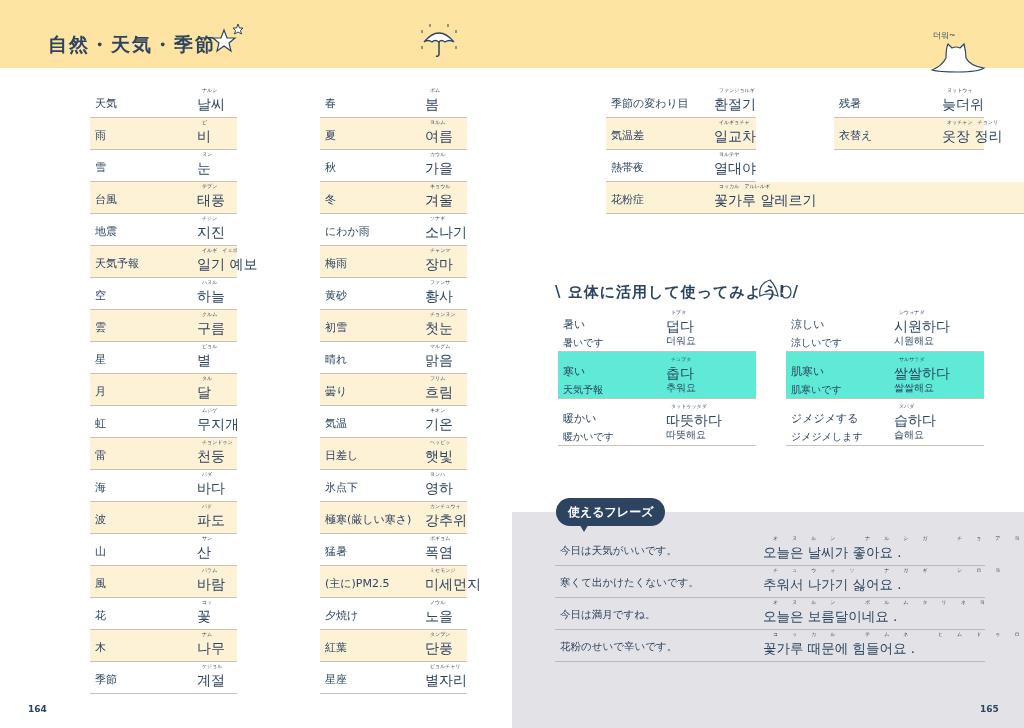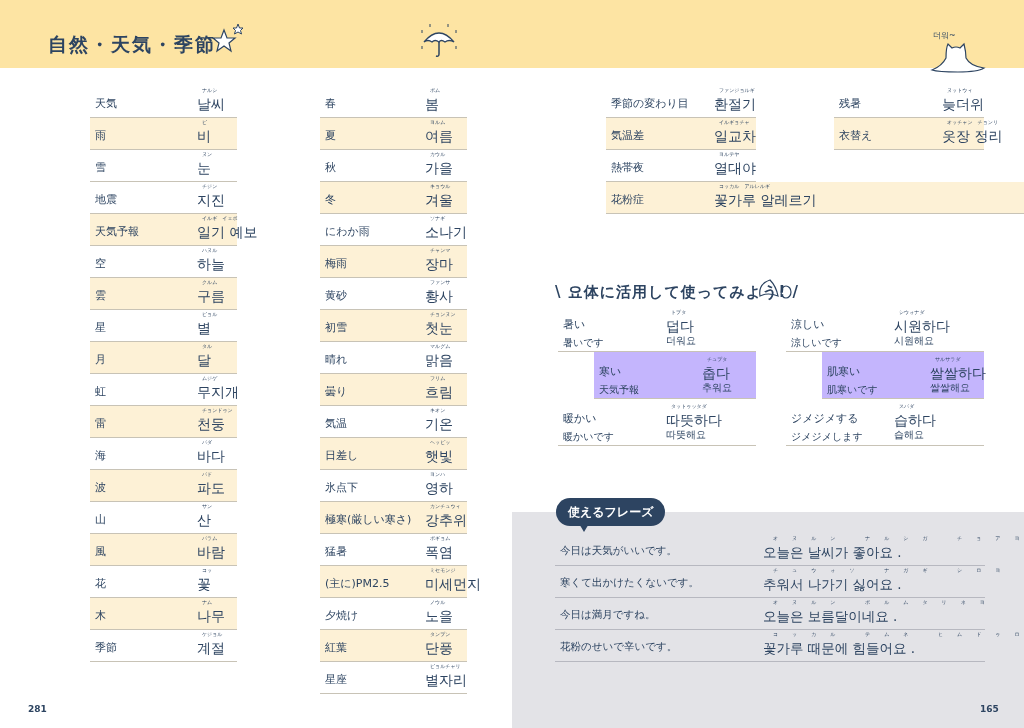--- a/index.html
+++ b/index.html
@@ -36,21 +36,21 @@
 
   
   .section-title { position: absolute; left: 555px; top: 283px; font-size: 15px; font-weight: bold; color: #2d4461; letter-spacing: 1px; }
   .deco-leaf { position: absolute; left: 756px; top: 276px; width: 38px; height: 26px; }
 
   
   .conj-col { position: absolute; top: 305px; width: 198px; }
   .conj-left { left: 558px; }
   .conj-right { left: 786px; }
   .conj-row { position: relative; height: 47px; border-bottom: 1.5px solid #c8c3b6; }
-  .conj-row.alt { background: #c4b5fd; margin-left: 36px; }
+  .conj-row.alt { background: #5eead4; }
   .conj-row .jp { top: 12px; }
   .conj-row .jp2 { position: absolute; left: 5px; top: 31px; font-size: 10px; color: #2d4461; white-space: nowrap; }
   .conj-row .ko-wrap { left: 108px; top: 3px; }
   .conj-row .ko2 { position: absolute; left: 108px; top: 29px; font-size: 10px; color: #2d4461; white-space: nowrap; }
 
   
   .phrase-panel { position: absolute; left: 512px; top: 512px; width: 512px; height: 216px; background: #e3e3e7; }
   .phrase-badge { position: absolute; left: 556px; top: 498px; height: 28px; padding: 0 12px; background: #2d4461; color: #ffffff; border-radius: 14px; font-size: 12px; font-weight: bold; line-height: 28px; }
   .badge-tail { position: absolute; left: 578px; top: 522px; width: 0; height: 0; border-left: 6px solid transparent; border-right: 6px solid transparent; border-top: 10px solid #2d4461; }
   .phrase-list { position: absolute; left: 555px; top: 534px; width: 430px; }
@@ -106,20 +106,27 @@
         <span class="ko">비</span>
       </span>
     </div>
   <div class="vocab-row">
       <span class="jp">雪</span>
       <span class="ko-wrap">
         <span class="ruby">ヌン</span>
         <span class="ko">눈</span>
       </span>
     </div>
+  <div class="vocab-row alt">
+      <span class="jp">台風</span>
+      <span class="ko-wrap">
+        <span class="ruby">テプン</span>
+        <span class="ko">태풍</span>
+      </span>
+    </div>
   <div class="vocab-row">
       <span class="jp">地震</span>
       <span class="ko-wrap">
         <span class="ruby">チジン</span>
         <span class="ko">지진</span>
       </span>
     </div>
   <div class="vocab-row alt">
       <span class="jp">天気予報</span>
       <span class="ko-wrap">
@@ -495,14 +502,14 @@
     </div>
   <div class="phrase-row">
       <span class="jp">花粉のせいで辛いです。</span>
       <span class="ko-wrap">
         <span class="ruby">コッカル テムネ ヒムドゥロヨ</span>
         <span class="ko">꽃가루 때문에 힘들어요 .</span>
       </span>
     </div>
 </div>
 
-<div class="page-num page-left">281</div>
+<div class="page-num page-left">164</div>
 <div class="page-num page-right">165</div>
 
 </body></html>

